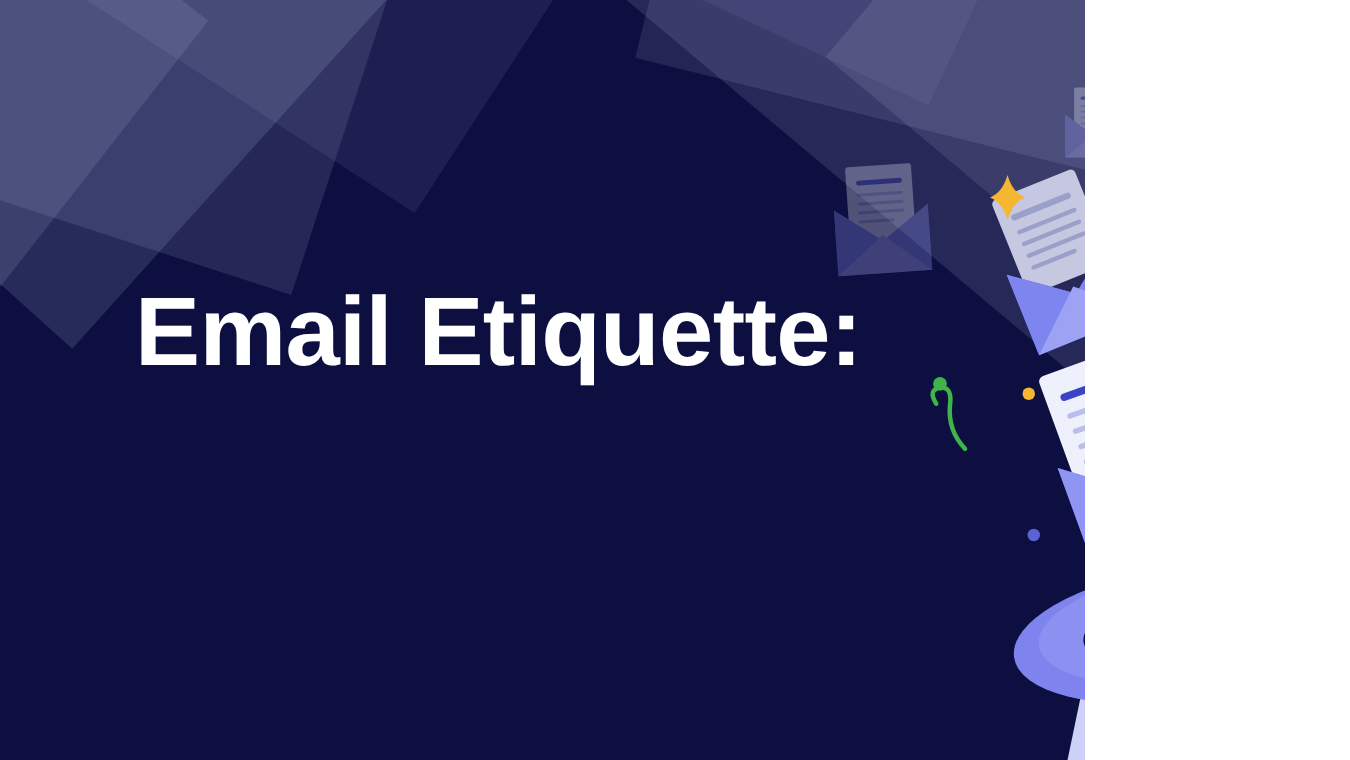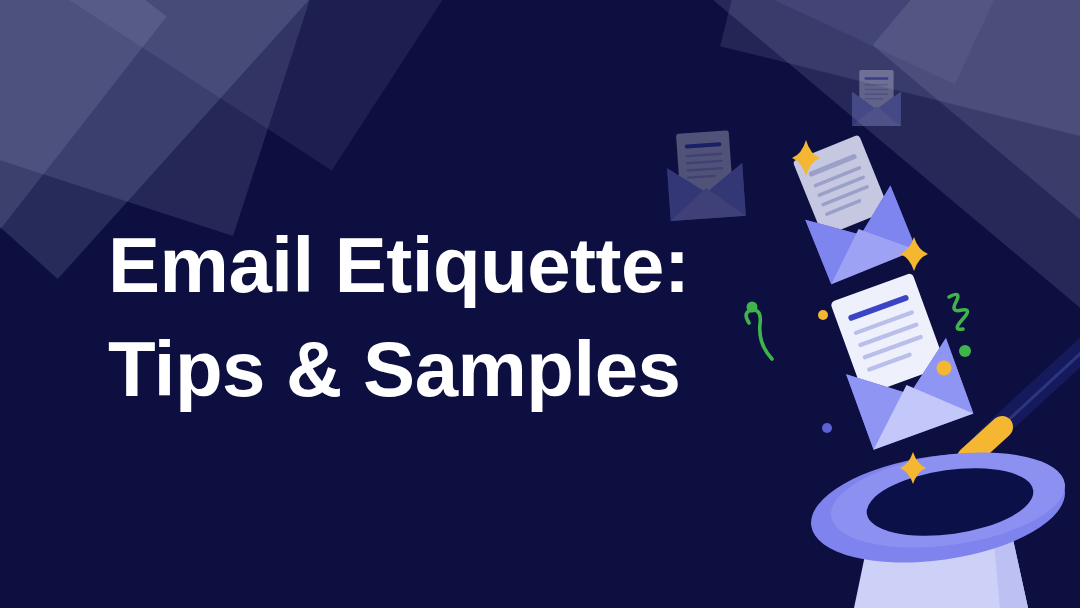--- a/index.html
+++ b/index.html
@@ -2,21 +2,21 @@
 <html><head>
 <meta charset="utf-8">
 <style>
   html, body {
     margin: 0;
     padding: 0;
     background: #ffffff;
   }
   #slide {
     position: relative;
-    width: 1080px;
+    width: 868px;
     height: 608px;
     overflow: hidden;
     background: #0D0F40;
     font-family: "Liberation Sans", "DejaVu Sans", sans-serif;
   }
 
   
   .geo {
     position: absolute;
     pointer-events: none;
@@ -206,16 +206,15 @@
     <circle cx="965" cy="351" r="6" fill="#3EB44A"></circle>
     <circle cx="823" cy="315" r="5" fill="#F5B731"></circle>
     <circle cx="944" cy="368" r="7.5" fill="#F5B731"></circle>
     <circle cx="909" cy="465" r="0.1" fill="#F5B731"></circle>
     <circle cx="827" cy="428" r="5" fill="#5A62D6"></circle>
     <circle cx="820" cy="440" r="0.1" fill="#5A62D6"></circle>
   </svg>
 
   <div class="title-block">
     <div class="title-line">Email Etiquette:</div>
-    <div class="title-line">Tips &amp; Samples</div>
   </div>
 
 </div>
 
 </body></html>

